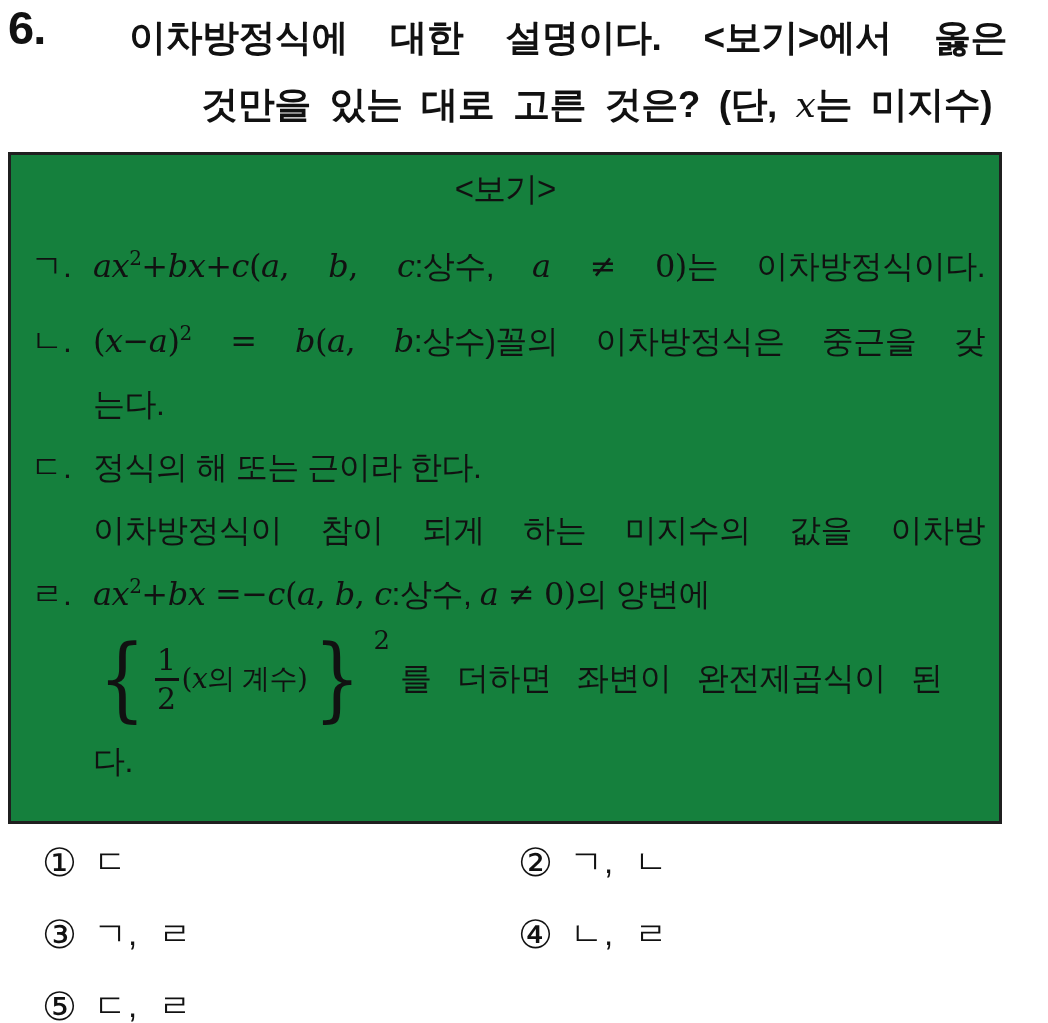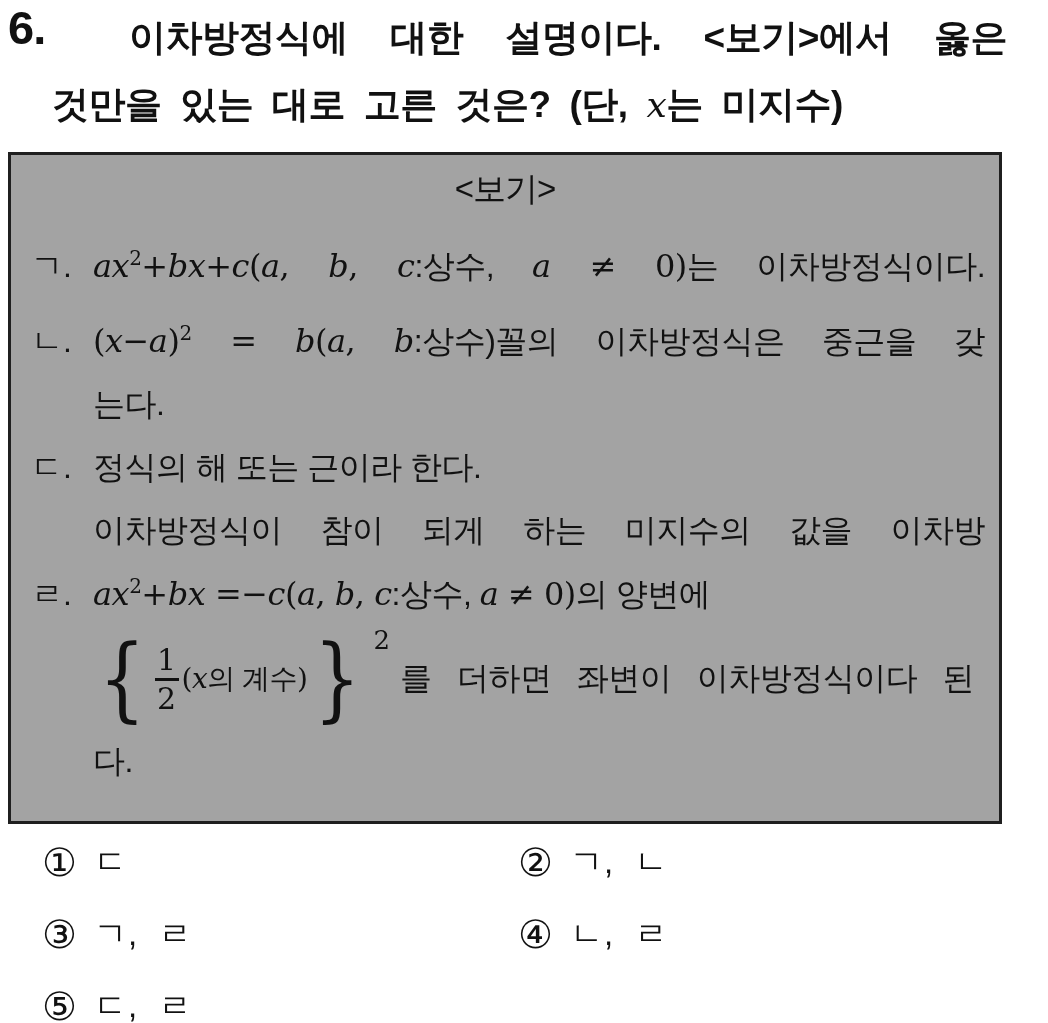--- a/index.html
+++ b/index.html
@@ -17,26 +17,27 @@
   .q-line1 {
     position:absolute; left:129px; top:13px; width:878px;
     font-size:37px; font-weight:700;
     text-align:justify; text-align-last:justify;
     letter-spacing:-0.5px;
   }
   .q-line2 {
     position:absolute; left:52px; top:80px; width:940px;
     font-size:37px; font-weight:700; word-spacing:9px;
     letter-spacing:-0.5px;
+    text-align:right;
   }
   .q-line2 .seg-vi { font-weight:400; font-size:36px; }
   
   .bogi-box {
     position:absolute; left:8px; top:152px; width:994px; height:672px;
-    border:3px solid #1f1f1f; background:#a3a3a3;
+    border:3px solid #1f1f1f; background:#15803d;
   }
   .bogi-title {
     position:absolute; left:0; top:12px; width:100%;
     text-align:center; font-size:33px; letter-spacing:-1px;
   }
   .item {
     position:absolute; left:20px; right:14px;
     display:flex; align-items:flex-start;
   }
   .marker {
@@ -132,21 +133,21 @@
           <span class="vfrac">
             <span class="numden">1</span>
             <span class="bar"></span>
             <span class="numden">2</span>
           </span>
           <span class="frac-inner"><span class="seg-mo">(</span><span class="seg-vi">x</span><span class="seg-k">의 계수</span><span class="seg-mo">)</span></span>
           <span class="close-wrap">
             <span class="big-brace">}</span>
             <span class="frac-exp">2</span>
           </span>
-          <span class="frac-after"><span class="seg-k">를 더하면 좌변이 이차방정식이다 된</span></span>
+          <span class="frac-after"><span class="seg-k">를 더하면 좌변이 완전제곱식이 된</span></span>
         </div>
         <div class="line"><span class="seg-k">다.</span></div>
       </div>
     </div>
   </div>
 
   <div class="choice c1">
     <span class="cnum">①</span>
     <span class="clabel">ㄷ</span>
   </div>

